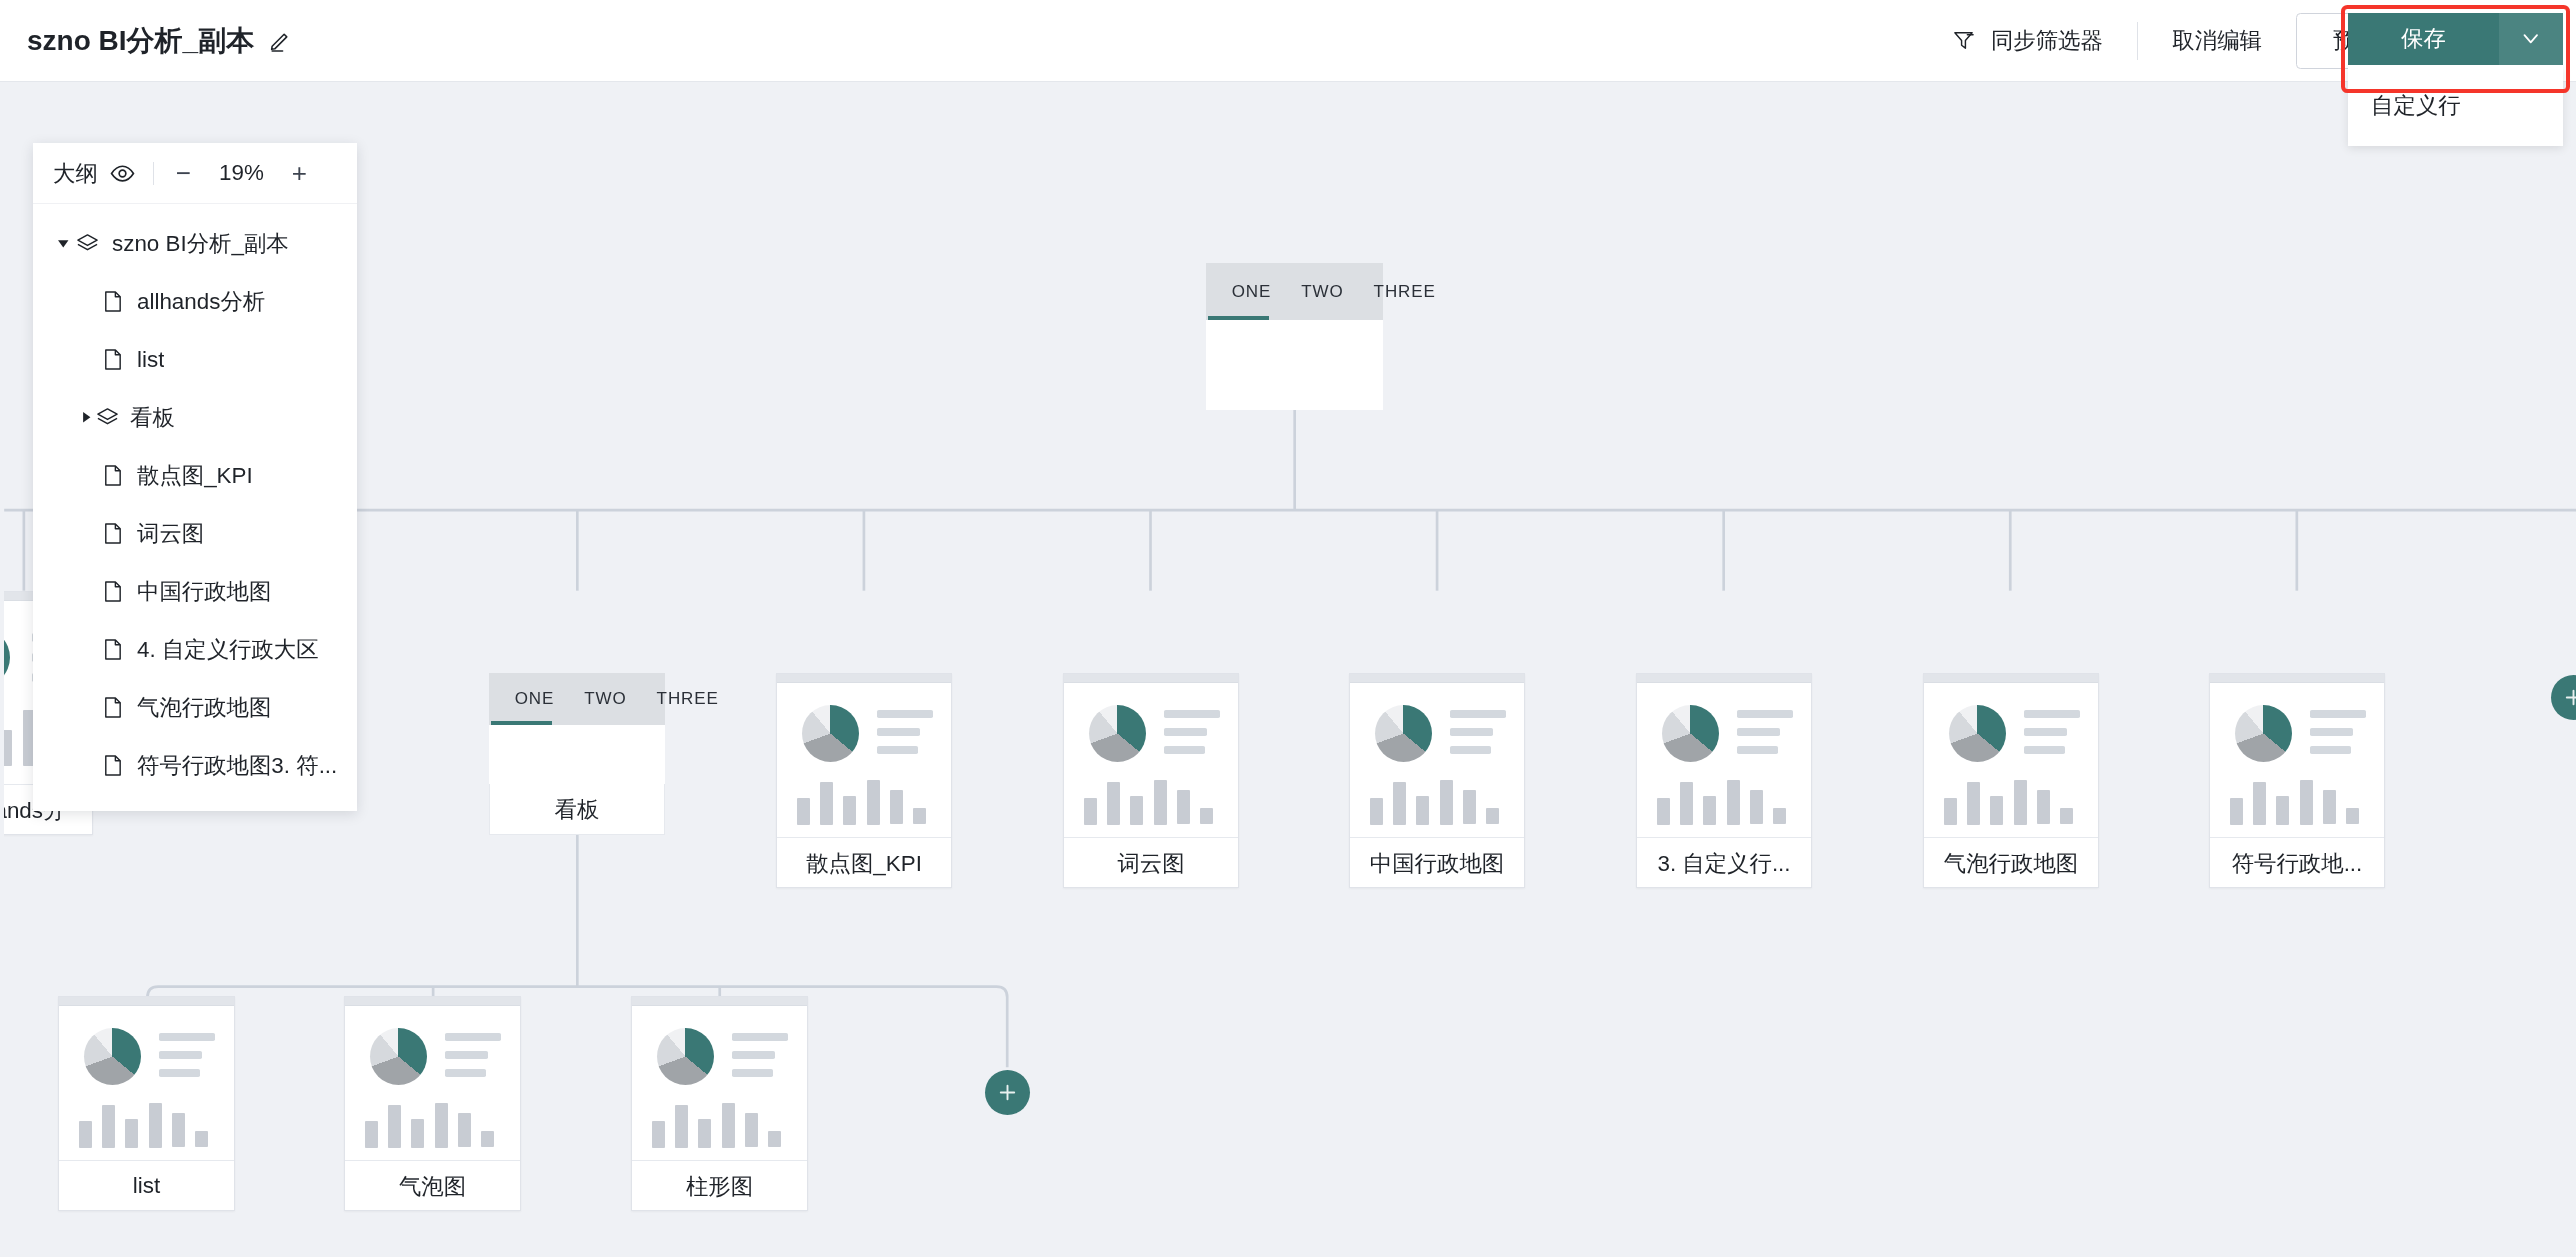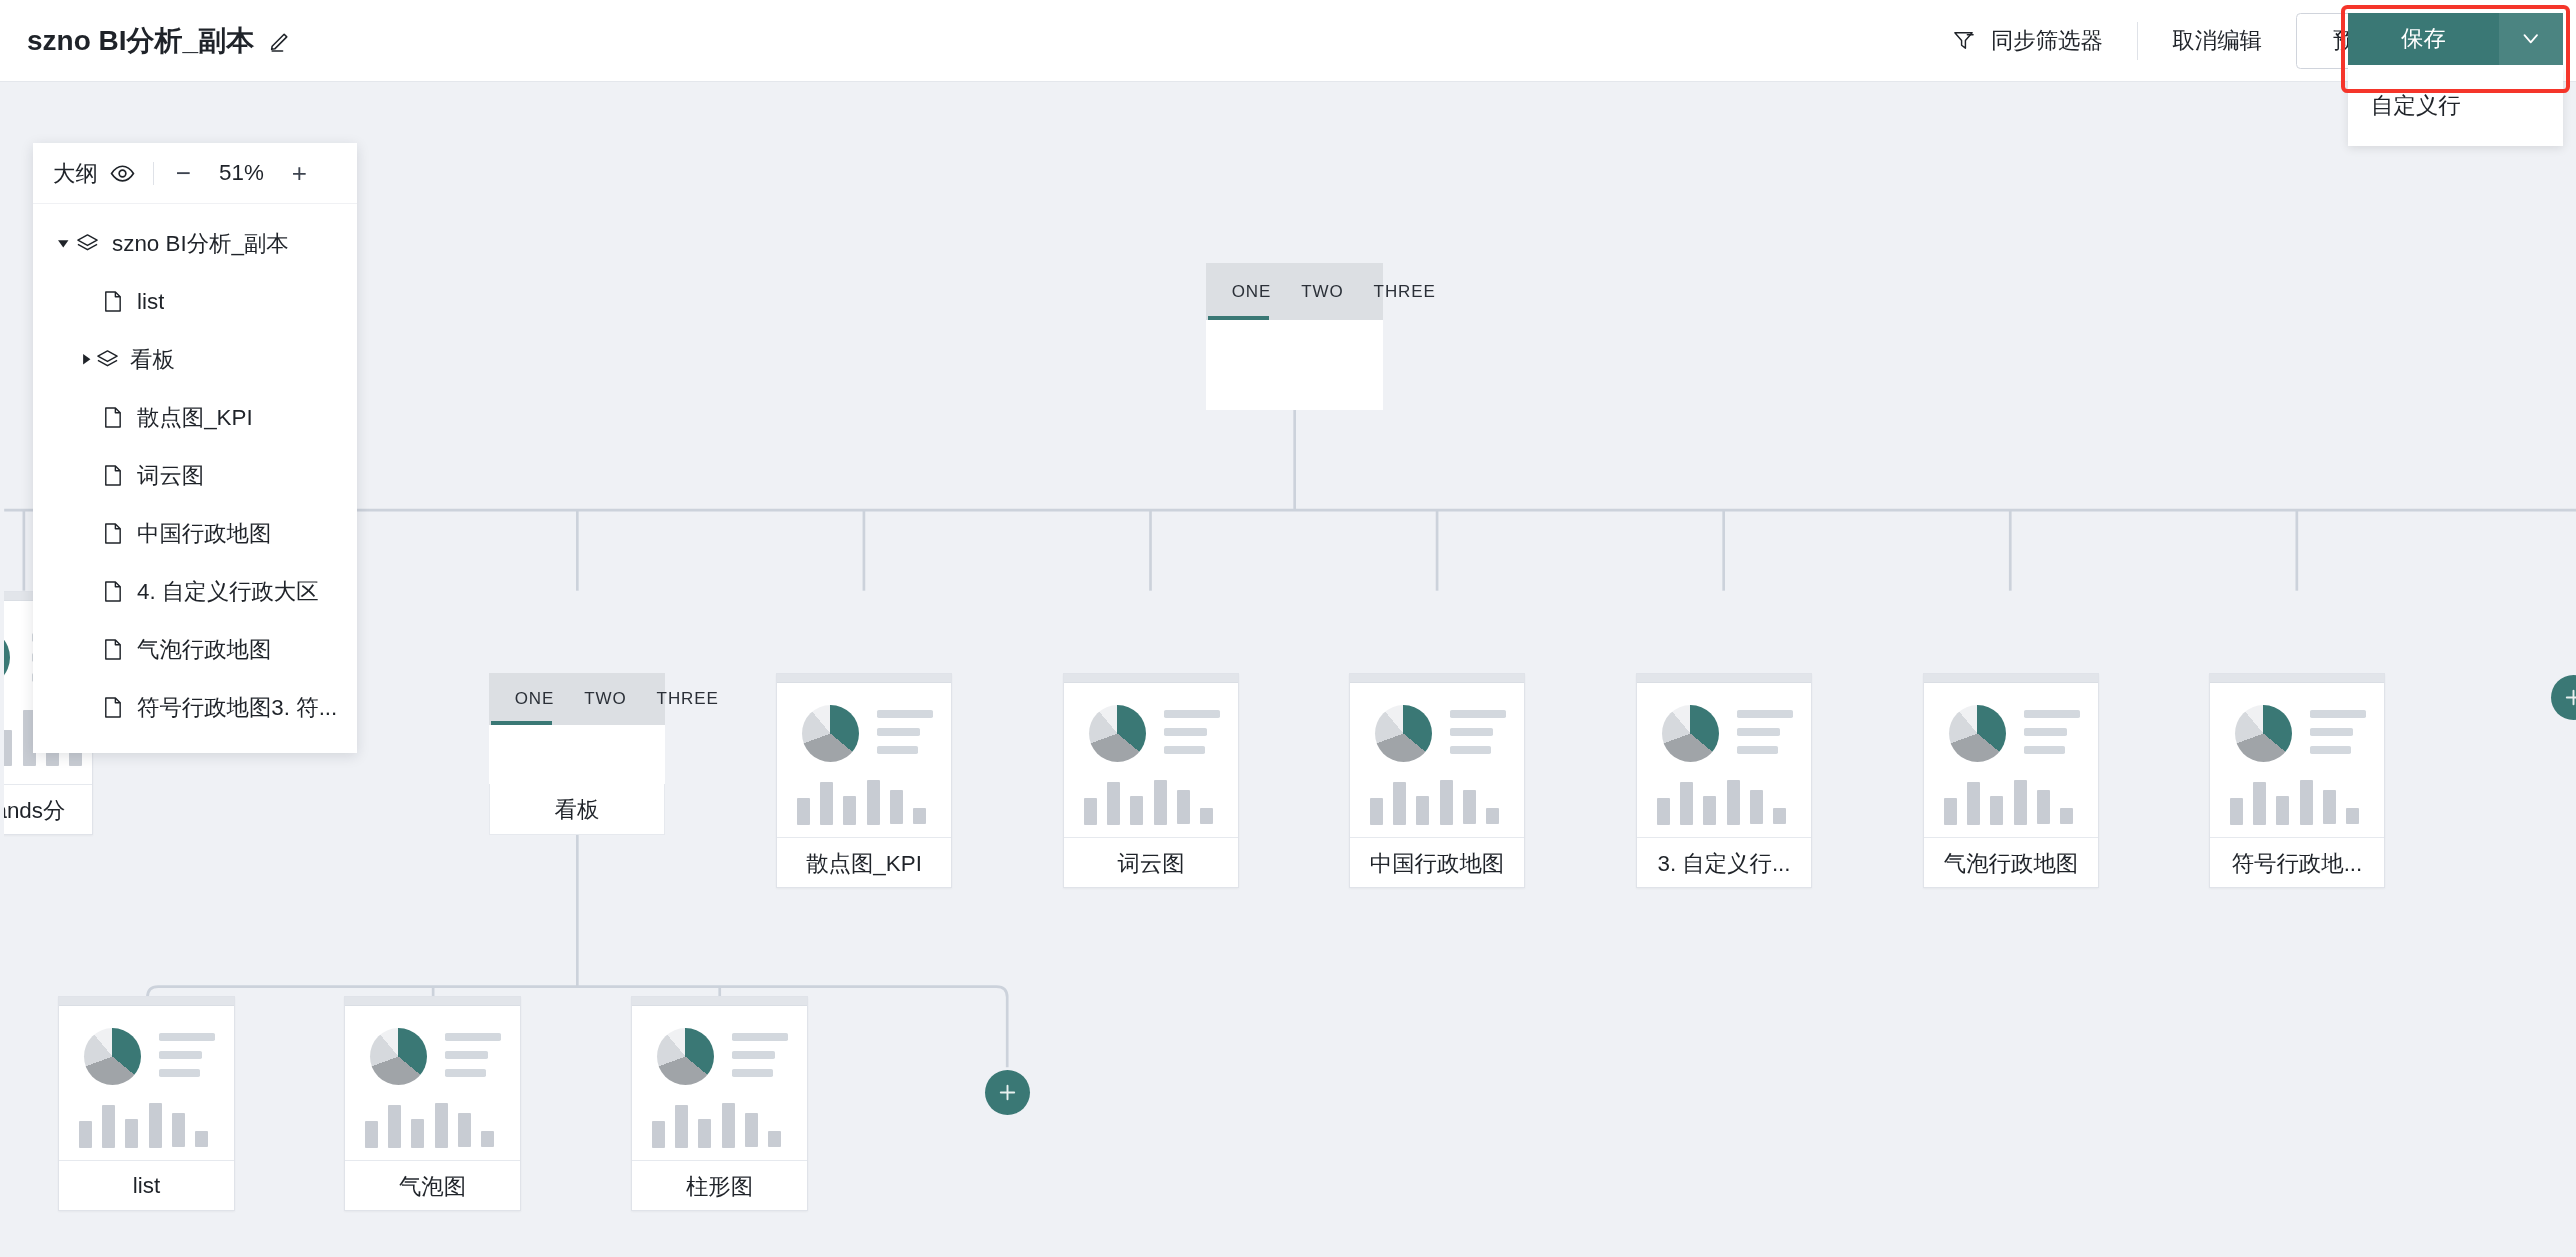--- a/index.html
+++ b/index.html
@@ -465,41 +465,51 @@
   <div class="outline-head">
     <span class="ttl">大纲</span>
     <span>
       <svg class="eye-icon" viewBox="0 0 24 24" fill="none" stroke="#1f2329" stroke-width="1.6">
         <path d="M1.5 12 C5 6.5 9 5 12 5 C15 5 19 6.5 22.5 12 C19 17.5 15 19 12 19 C9 19 5 17.5 1.5 12 Z"></path>
         <circle cx="12" cy="12" r="3.2"></circle>
       </svg>
     </span>
     <span class="oh-divider"></span>
     <span class="zoom-btn">−</span>
-    <span class="zoom-val">51%</span>
+    <span class="zoom-val">19%</span>
     <span class="zoom-btn">+</span>
   </div>
 
   <div class="tree">
 
     <div class="tree-row lvl1">
       <span class="tw-arrow">
         <svg viewBox="0 0 12 12" fill="#1f2329">
             <path d="M1 3 L11 3 L6 10 Z"></path>
           </svg>
       </span>
       <span class="tw-icon">
         <svg viewBox="0 0 24 24" fill="none" stroke="#1f2329" stroke-width="1.5" stroke-linejoin="round">
           <path d="M12 3 L22 8.5 L12 14 L2 8.5 Z"></path>
             <path d="M2 13 L12 18.5 L22 13"></path>
         </svg>
       </span>
       <span class="tw-text">szno BI分析_副本</span>
     </div>
 
+    <div class="tree-row lvl2">
+      <span class="tw-indent"></span>
+      <span class="tw-icon">
+        <svg viewBox="0 0 24 24" fill="none" stroke="#1f2329" stroke-width="1.5" stroke-linejoin="round">
+          <path d="M5 2 L15 2 L20 7 L20 22 L5 22 Z"></path>
+            <path d="M15 2 L15 7 L20 7"></path>
+        </svg>
+      </span>
+      <span class="tw-text">allhands分析</span>
+    </div>
 
     <div class="tree-row lvl2">
       <span class="tw-indent"></span>
       <span class="tw-icon">
         <svg viewBox="0 0 24 24" fill="none" stroke="#1f2329" stroke-width="1.5" stroke-linejoin="round">
           <path d="M5 2 L15 2 L20 7 L20 22 L5 22 Z"></path>
             <path d="M15 2 L15 7 L20 7"></path>
         </svg>
       </span>
       <span class="tw-text">list</span>

